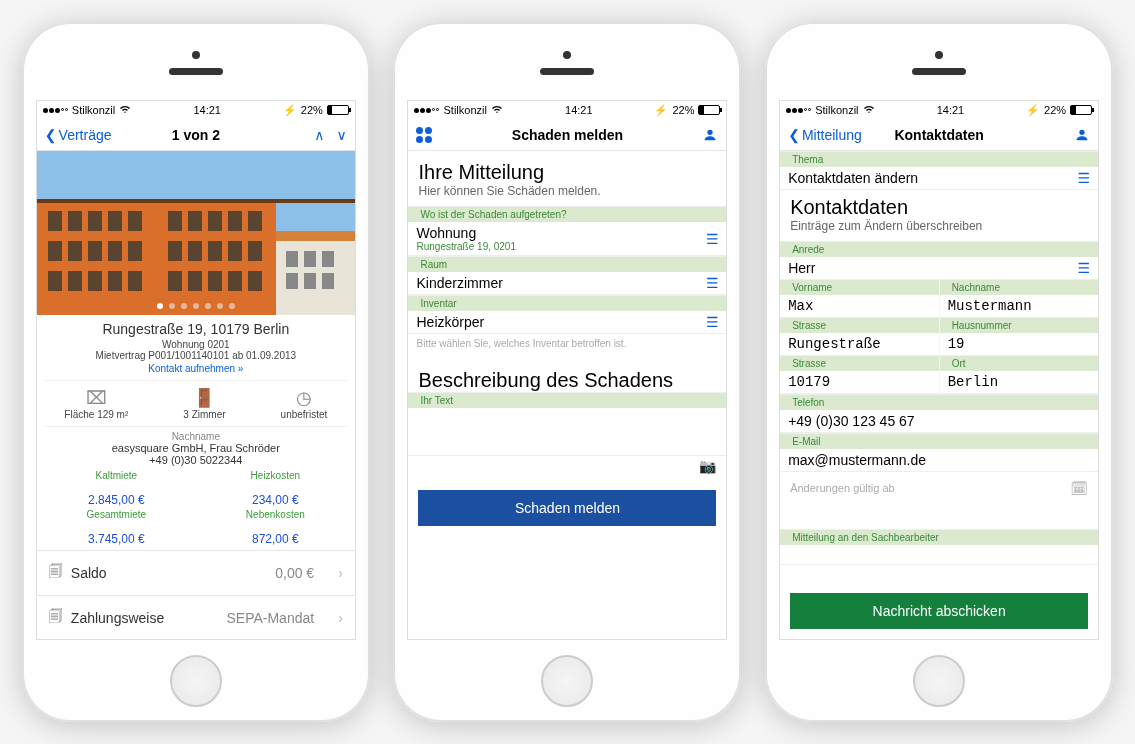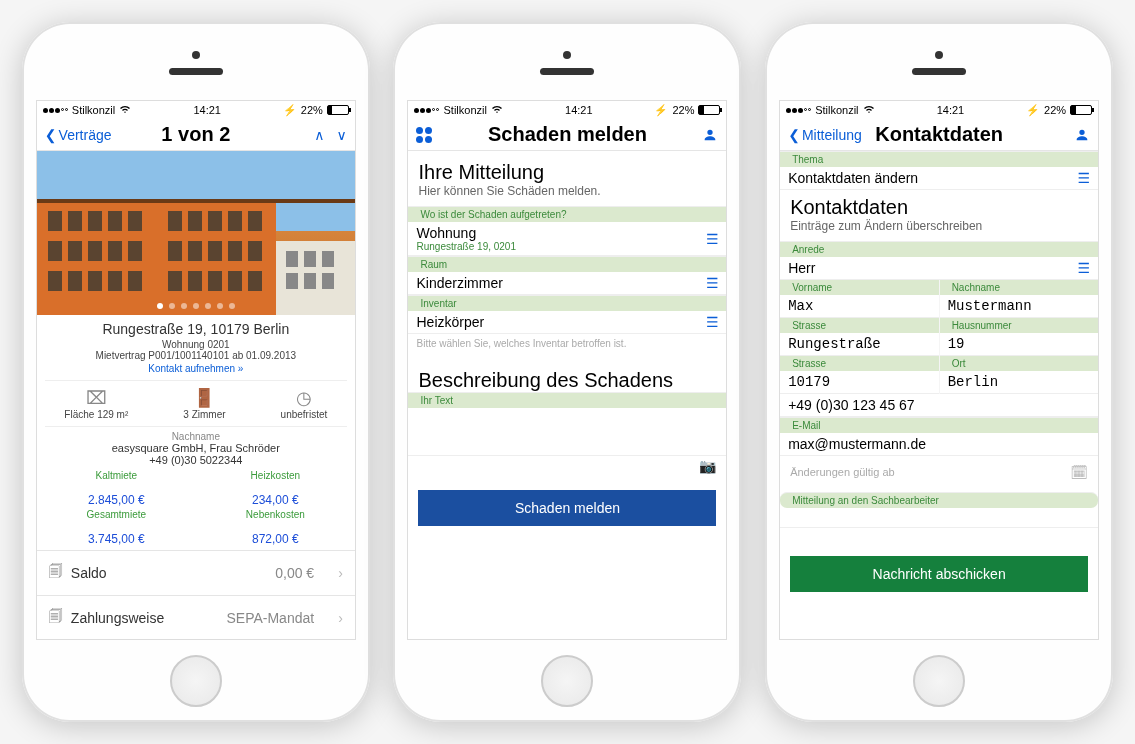--- a/index.html
+++ b/index.html
@@ -75,21 +75,21 @@
 
   .nav {
     height: 32px;
     display: flex;
     align-items: center;
     justify-content: space-between;
     padding: 0 8px;
     border-bottom: 1px solid #e5e5e5;
   }
   .nav .back { color:#0b5ed7; font-size:14px; display:flex; align-items:center; gap:2px; }
-  .nav .title { font-size:20px; font-weight:600; color:#000; position:absolute; left:50%; transform:translateX(-50%); }
+  .nav .title { font-size:14px; font-weight:600; color:#000; position:absolute; left:50%; transform:translateX(-50%); }
   .nav .right { color:#0b5ed7; font-size:14px; display:flex; gap:12px; align-items:center; }
   .nav-wrap { position: relative; }
 
   .content { flex:1; overflow:hidden; font-size:12px; color:#333; }
 
   
   .photo {
     height: 164px;
     background: linear-gradient(180deg,#7fb8e8 0%,#7fb8e8 40%,#d88840 40%,#c56a1f 100%);
     position: relative;
@@ -509,34 +509,35 @@
             </div>
         </div>
         <div class="col">
           <div class="green-lbl">Ort</div>
           <div class="field">
               <span>Berlin</span>
             </div>
         </div>
       </div>
 
+      <div class="green-lbl">Telefon</div>
       <div class="field">
           <span>+49 (0)30 123 45 67</span>
         </div>
 
       <div class="green-lbl">E-Mail</div>
       <div class="field">
           <span>max@mustermann.de</span>
         </div>
 
       <div class="grey-lbl">
         <span>Änderungen gültig ab</span>
         <span class="cal-ic">🗓</span>
       </div>
 
-      <div class="green-lbl" style="margin-top:4px;border-radius:7px;">Mitteilung an den Sachbearbeiter</div>
+      <div class="green-lbl" style="margin-top:25px;">Mitteilung an den Sachbearbeiter</div>
       <div style="height:20px;border-bottom:1px solid #eee;"></div>
 
       <div class="btn-disabled">Nachricht abschicken</div>
     </div>
   </div>
   <div class="home-btn"></div>
 </div>
 
 </body></html>

